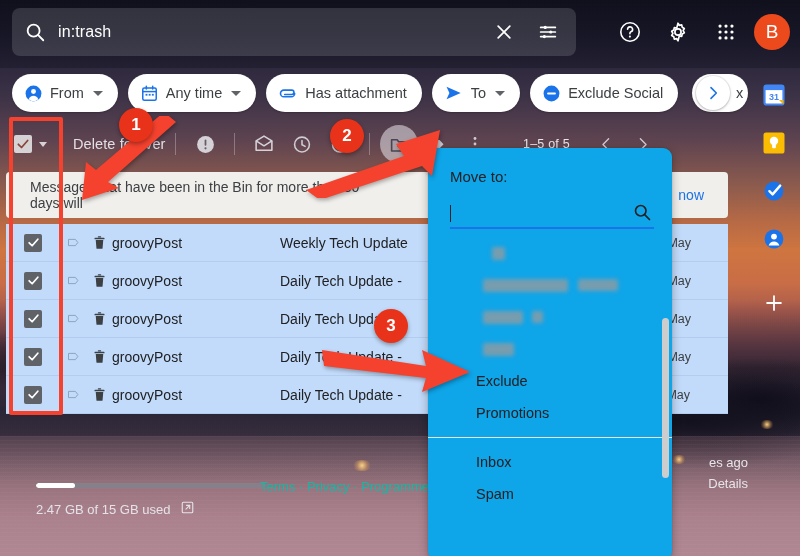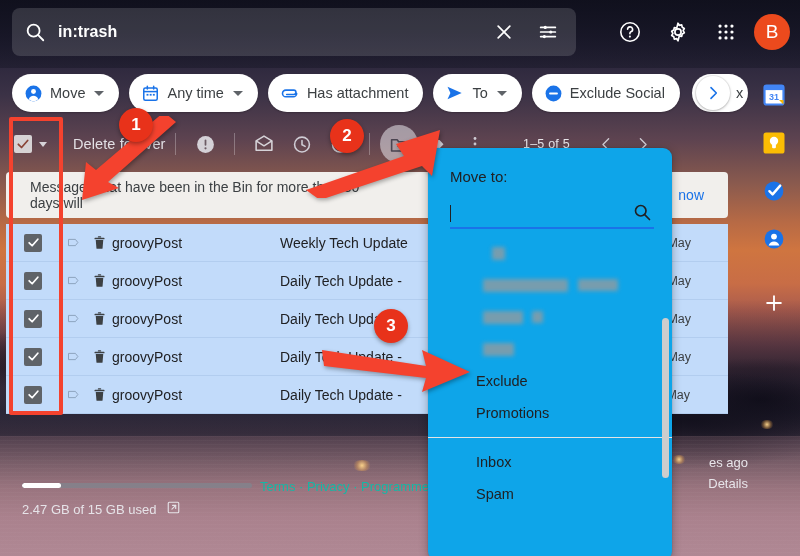--- a/index.html
+++ b/index.html
@@ -63,21 +63,21 @@
 
   
   .searchbar {
     position: absolute; left: 12px; top: 8px; width: 564px; height: 48px;
     background: rgba(255,255,255,.14);
     border-radius: 8px;
     display: flex; align-items: center;
   }
   .searchbar .icn { width: 46px; display:flex; align-items:center; justify-content:center; }
   .search-value {
-    flex: 1; color: #ffffff; font-size: 16px; letter-spacing: .1px; font-weight: bold;
+    flex: 1; color: #ffffff; font-size: 16px; letter-spacing: .1px;
   }
   .sb-btn { width: 44px; height:44px; display:flex; align-items:center; justify-content:center; }
 
   .topicons { position: absolute; right: 10px; top: 8px; height: 48px; display:flex; align-items:center; gap: 8px; }
   .topicon { width: 40px; height: 40px; display:flex; align-items:center; justify-content:center; border-radius: 50%; }
   .avatar {
     width: 36px; height: 36px; border-radius: 50%;
     background: #ec4a1d; color: #fff;
     display:flex; align-items:center; justify-content:center;
     font-size: 19px; font-weight: 400;
@@ -151,21 +151,21 @@
     width: 18px; height: 18px; border-radius: 2px; background: #5f6368;
     display:flex; align-items:center; justify-content:center;
   }
   .row .star-cell { width: 26px; display:flex; align-items:center; justify-content:center; }
   .row .icon-cell { width: 26px; display:flex; align-items:center; justify-content:center; }
   .row .sender { width: 168px; font-size: 14px; color:#202124; }
   .row .subject { flex: 1; font-size: 14px; color:#202124; overflow:hidden; white-space:nowrap; }
   .row .date { width: 78px; text-align:left; font-size: 12.5px; color: #3c4043; }
 
   
-  .storage { position: absolute; left: 22px; bottom: 38px; width: 230px; }
+  .storage { position: absolute; left: 36px; bottom: 38px; width: 230px; }
   .sbar { height: 5px; border-radius: 3px; background: rgba(130,130,140,.85); overflow:hidden; }
   .sbar > i { display:block; height:100%; width: 17%; background: #fff; border-radius:3px; }
   .sused { margin-top: 12px; font-size: 13px; color: #e6e3e8; display:flex; align-items:center; gap:10px; }
   .footlinks { position: absolute; left: 260px; bottom: 62px; font-size: 13px; color: #14b8a6; }
   .lastact { position: absolute; right: 52px; bottom: 62px; font-size: 13px; color: #e8e5ea; text-align:right; line-height: 21px; }
 
   
   .rail { position: absolute; right: 0; top: 68px; width: 52px; bottom: 0; display:flex; flex-direction: column; align-items:center; padding-top: 14px; gap: 22px; }
   .rail-icon { width: 26px; height:26px; display:flex; align-items:center; justify-content:center; border-radius:5px; }
 
@@ -277,21 +277,21 @@
   <div class="chips">
 
     <div class="chip">
       <span class="cg">
         <svg width="19" height="19" viewBox="0 0 24 24" fill="#1a73e8">
           <circle cx="12" cy="12" r="10"></circle>
             <circle cx="12" cy="9.4" r="3.1" fill="#fff"></circle>
           <path d="M5.9 19.3c.9-3 3.3-4.5 6.1-4.5s5.2 1.5 6.1 4.5A9.8 9.8 0 0 1 12 22a9.8 9.8 0 0 1-6.1-2.7z" fill="#fff"></path>
         </svg>
       </span>
-      <span>Move</span>
+      <span>From</span>
       <span class="caret"></span>
     </div>
 
     <div class="chip">
       <span class="cg">
         <svg width="19" height="19" viewBox="0 0 24 24" fill="none" stroke="#1a73e8" stroke-width="1.9">
           <rect x="3.5" y="5" width="17" height="15.5" rx="2"></rect>
           <line x1="3.5" y1="9.6" x2="20.5" y2="9.6"></line>
           <line x1="8" y1="3" x2="8" y2="6.4" stroke-linecap="round"></line>
             <line x1="16" y1="3" x2="16" y2="6.4" stroke-linecap="round"></line>

